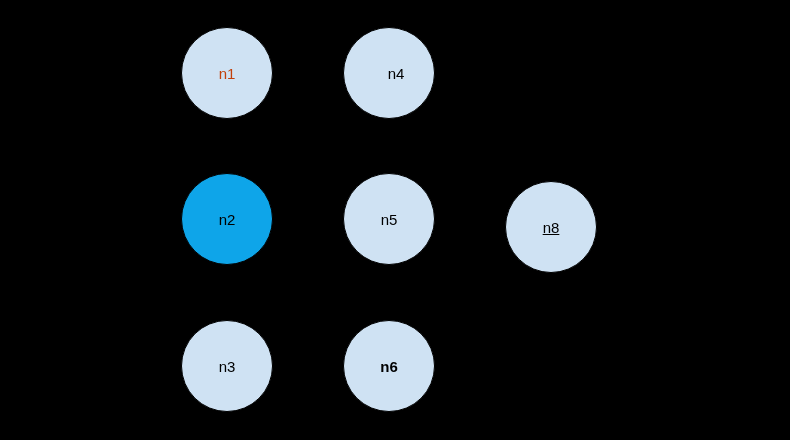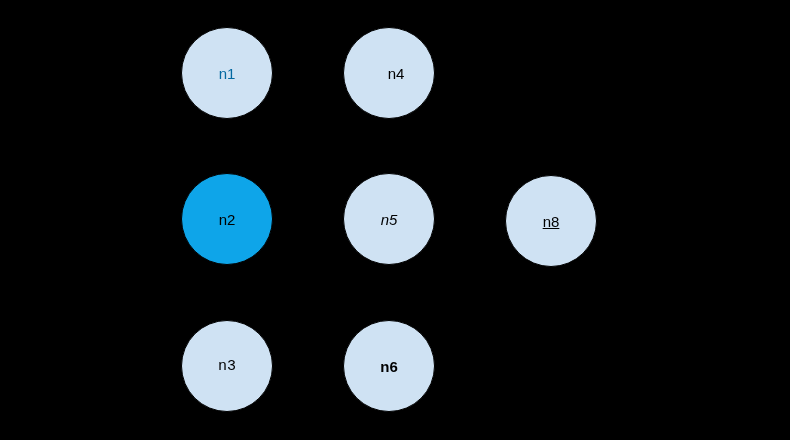--- a/index.html
+++ b/index.html
@@ -25,33 +25,33 @@
     font-size: 15px;
     line-height: 1;
     user-select: none;
   }
 </style>
 </head>
 <body>
 
 <div class="canvas" id="diagram-canvas" style="background: rgb(0, 0, 0); width: 790px; height: 440px;">
     <div class="node" style="width: 92px; height: 92px; left: 181px; top: 27px; background: rgb(207, 226, 243); border: 1px solid rgb(0, 0, 0);">
-      <span class="node-label" style="color: #0369a1;">n1</span>
+      <span class="node-label" style="color: #c2410c;">n1</span>
     </div>
     <div class="node" style="width: 92px; height: 92px; left: 343px; top: 27px; background: rgb(207, 226, 243); border: 1px solid rgb(0, 0, 0);">
       <span class="node-label" style="color: rgb(0, 0, 0); margin-left: 14px;">n4</span>
     </div>
     <div class="node" style="width: 92px; height: 92px; left: 181px; top: 173px; background: #0ea5e9; border: 1px solid rgb(0, 0, 0);">
       <span class="node-label" style="color: rgb(0, 0, 0);">n2</span>
     </div>
-    <div class="node" style="width: 92px; height: 92px; left: 343px; top: 173px; background: rgb(207, 226, 243); border: 1px solid rgb(0, 0, 0); font-style: italic;">
+    <div class="node" style="width: 92px; height: 92px; left: 343px; top: 173px; background: rgb(207, 226, 243); border: 1px solid rgb(0, 0, 0);">
       <span class="node-label" style="color: rgb(0, 0, 0);">n5</span>
     </div>
-    <div class="node" style="width: 92px; height: 92px; left: 505px; top: 175px; background: rgb(207, 226, 243); border: 1px solid rgb(0, 0, 0); text-decoration: underline;">
+    <div class="node" style="width: 92px; height: 92px; left: 505px; top: 181px; background: rgb(207, 226, 243); border: 1px solid rgb(0, 0, 0); text-decoration: underline;">
       <span class="node-label" style="color: rgb(0, 0, 0);">n8</span>
     </div>
     <div class="node" style="width: 92px; height: 92px; left: 181px; top: 320px; background: rgb(207, 226, 243); border: 1px solid rgb(0, 0, 0);">
-      <span class="node-label" style="color: rgb(0, 0, 0); font-family: Liberation Mono, monospace;">n3</span>
+      <span class="node-label" style="color: rgb(0, 0, 0);">n3</span>
     </div>
     <div class="node" style="width: 92px; height: 92px; left: 343px; top: 320px; background: rgb(207, 226, 243); border: 1px solid rgb(0, 0, 0);">
       <span class="node-label" style="color: rgb(0, 0, 0); font-weight: bold;">n6</span>
     </div>
   </div>
 
 </body></html>

